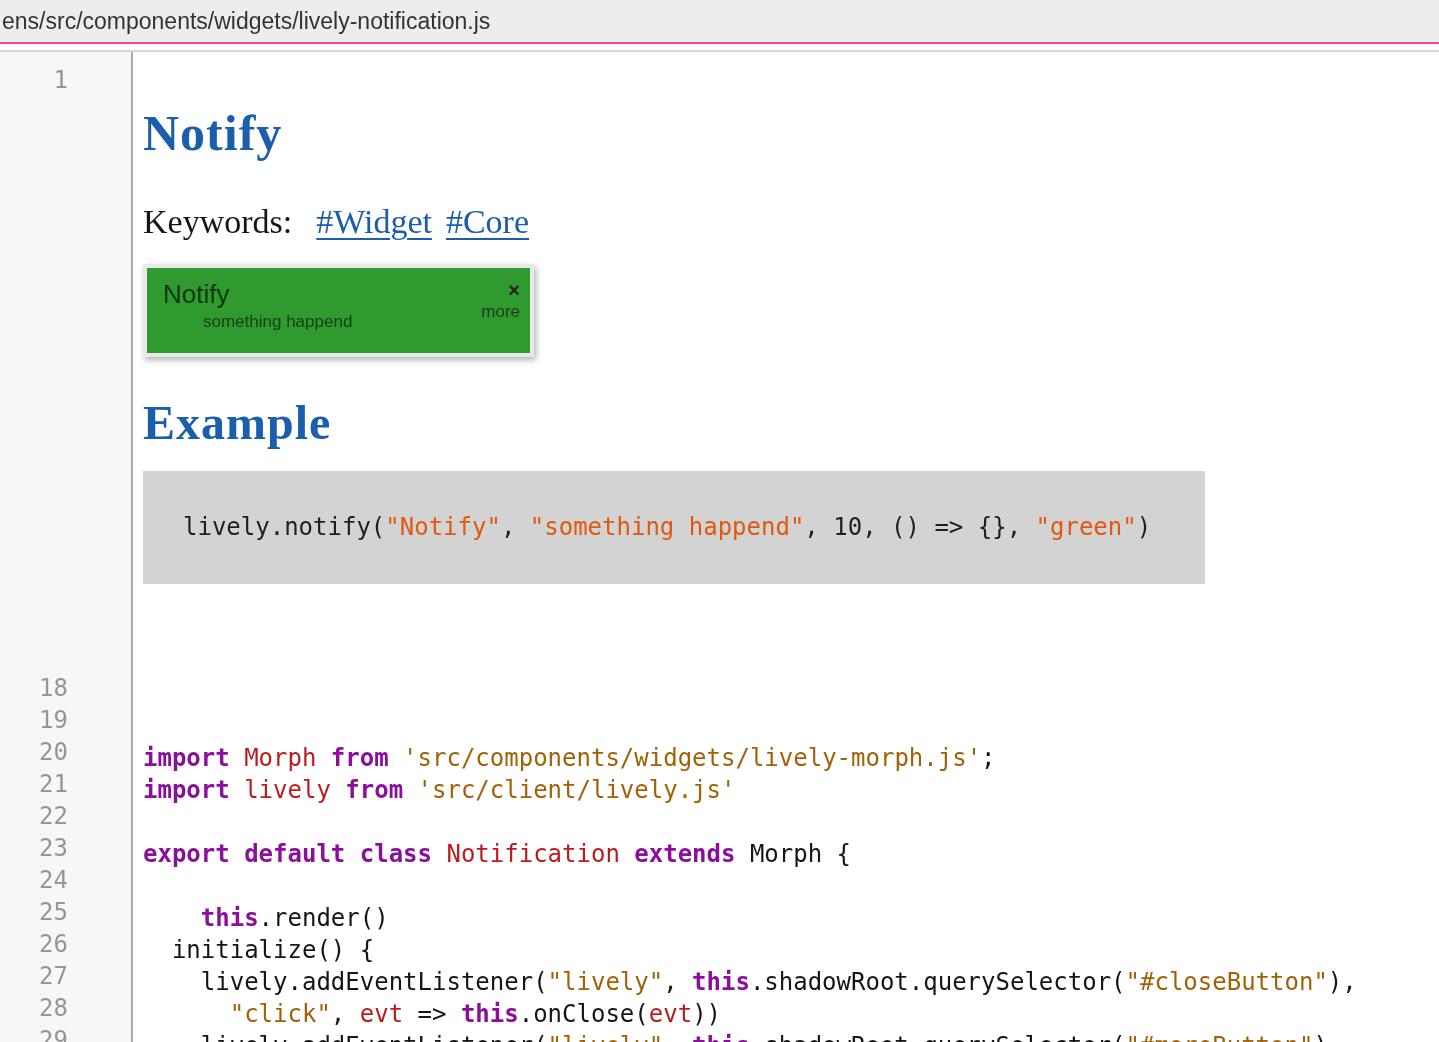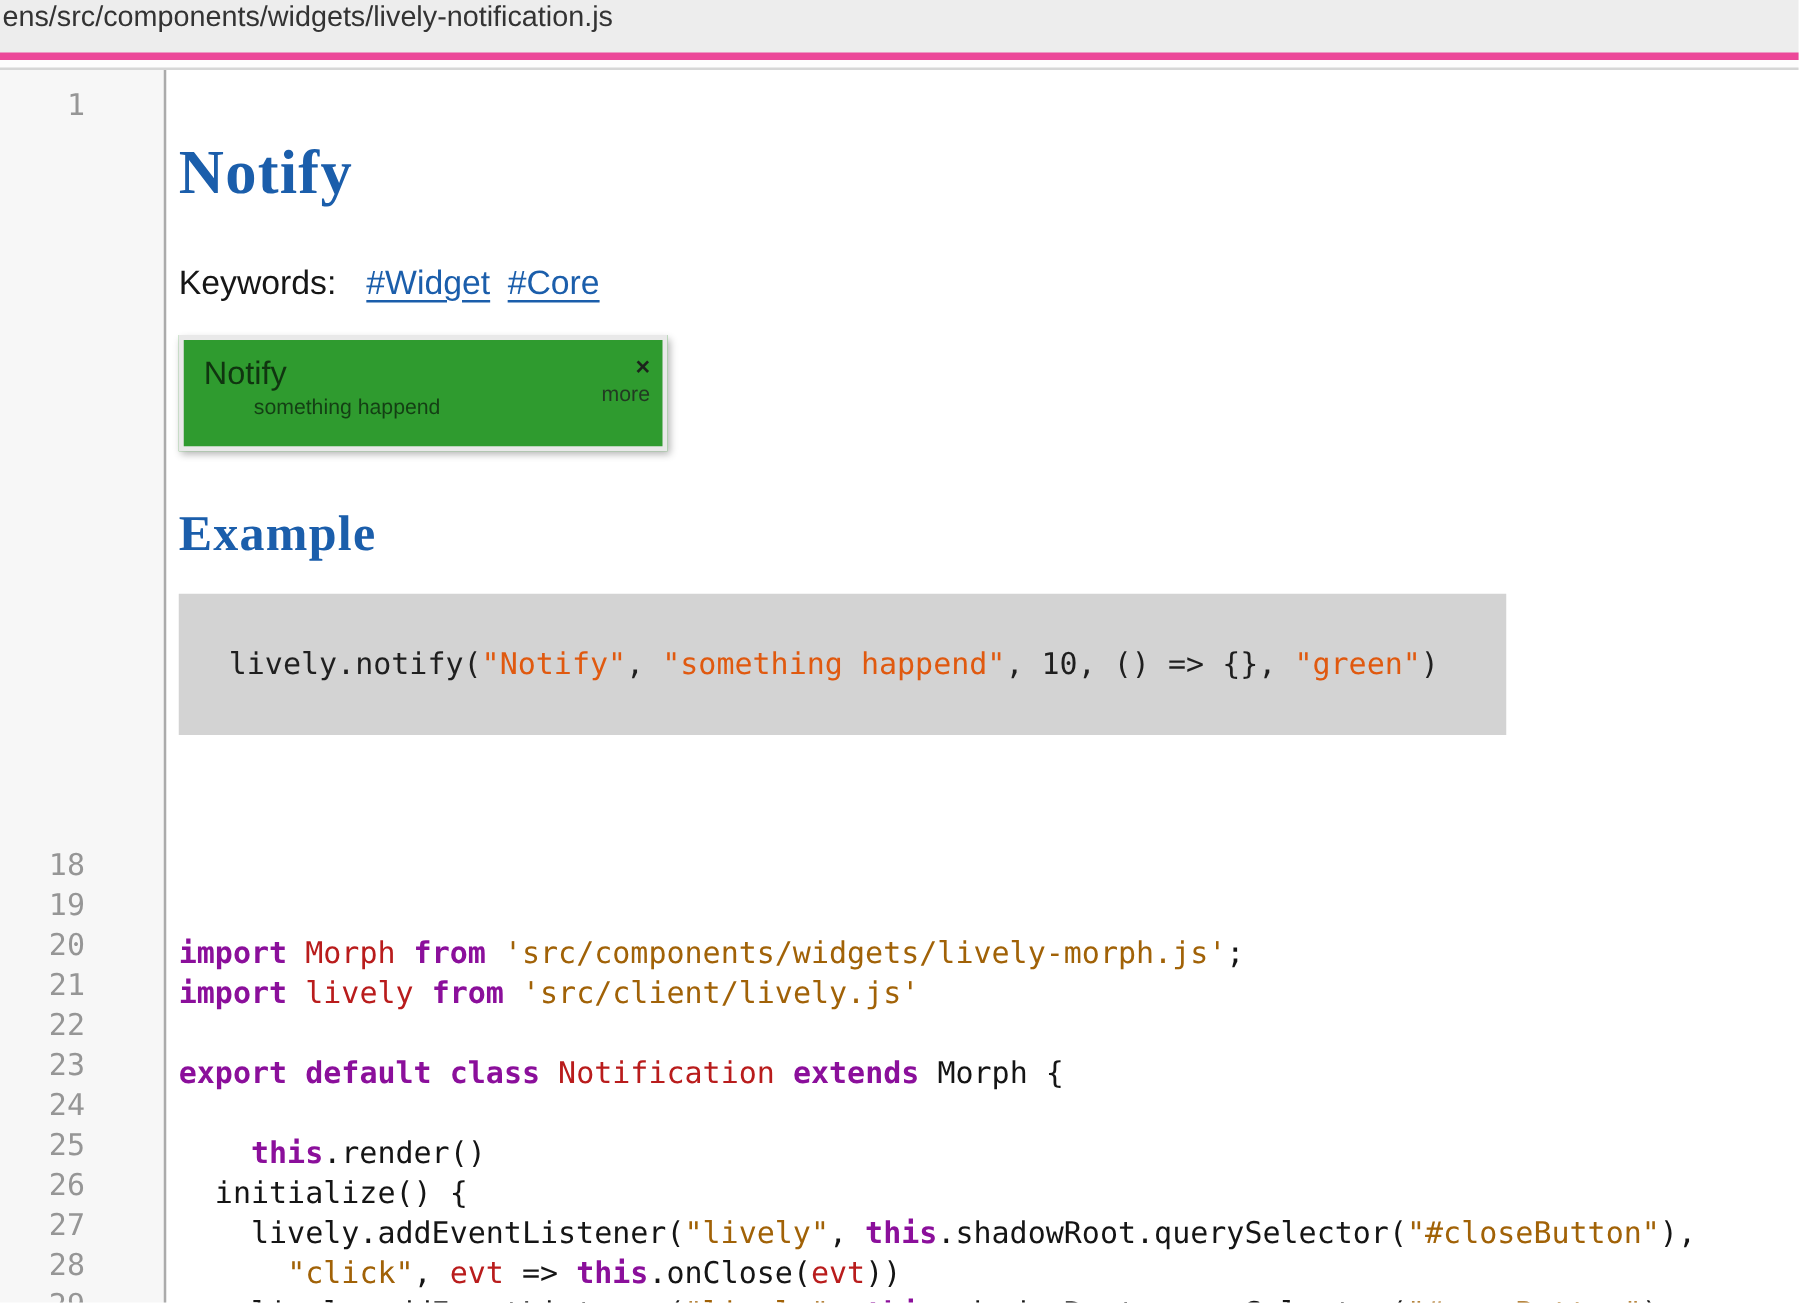--- a/index.html
+++ b/index.html
@@ -2,22 +2,22 @@
 <html><head>
 <meta charset="utf-8">
 <style>
   html,body{margin:0;padding:0;}
   body{
     width:1439px;height:1042px;overflow:hidden;background:#fff;position:relative;
     font-family:"Liberation Sans",sans-serif;
   }
   
   .topbar{
-    height:42px;background:#ededed;border-bottom:6px solid #ec4899;
-    display:flex;align-items:flex-start;padding-left:2px;
+    height:42px;background:#ededed;border-bottom:2px solid #ec4899;
+    display:flex;align-items:center;padding-left:2px;
     font-size:23px;color:#333;white-space:nowrap;
   }
   .subgap{height:6px;background:#fdfdfd;border-bottom:2px solid #d6d6d6;}
   
   .editor{display:flex;height:990px;overflow:hidden;}
   .gutter{
     width:133px;flex:none;background:#f7f7f7;border-right:2px solid #ababab;
     box-sizing:border-box;padding-top:12px;
     font-family:"DejaVu Sans Mono",monospace;font-size:24px;color:#969696;
   }
@@ -32,41 +32,41 @@
   .tk-k{color:#8b0f9b;font-weight:bold;}  
   .tk-d{color:#b91c1c;}  
   .tk-s{color:#a16207;}  
   .tk-p{color:#151515;}  
   
   .markdown{height:576px;}
   .md-h1{
     font-family:cursive;font-weight:bold;font-size:50px;line-height:62px;
     color:#1b5eab;margin:6px 0 0 0;letter-spacing:1px;
   }
-  .md-meta{font-family:Liberation Sans, sans-serif;font-size:27px;line-height:40px;color:#161616;}
+  .md-meta{font-family:Liberation Serif, serif;font-size:34px;line-height:40px;color:#161616;}
   .md-meta.keywords{margin-top:38px;}
   .md-meta.authors{margin-top:20px;}
   .md-meta .label{margin-right:10px;}
   .kw-link{
     color:#1b5eab;text-decoration:underline;text-decoration-thickness:2px;
     text-underline-offset:5px;margin-left:14px;cursor:pointer;
   }
   .notif{
     margin-top:22px;width:391px;height:93px;box-sizing:border-box;
     border:4px solid #e9e9e9;box-shadow:2px 3px 6px rgba(0,0,0,0.30);
     background:#2f9b2f;display:flex;justify-content:space-between;
     padding:12px 10px 10px 16px;font-family:"Liberation Sans",sans-serif;
   }
   .notif-title{font-size:26px;line-height:28px;color:rgba(8,24,8,0.78);}
   .notif-msg{font-size:17px;line-height:21px;color:rgba(8,24,8,0.70);margin-top:3px;margin-left:40px;}
   .notif-right{text-align:right;}
   .notif-close{font-size:20px;font-weight:bold;line-height:20px;color:#1c241c;cursor:pointer;}
   .notif-more{font-size:17px;line-height:20px;color:#223a22;margin-top:2px;cursor:pointer;}
   .md-h2{
-    font-family:cursive;font-weight:bold;font-size:40px;line-height:44px;
+    font-family:cursive;font-weight:bold;font-size:48px;line-height:44px;
     color:#1b5eab;margin:44px 0 0 0;letter-spacing:1px;
   }
   .md-pre{
     margin-top:26px;width:1062px;height:113px;box-sizing:border-box;background:#d3d3d3;
     padding:40px 0 0 40px;white-space:pre;
     font-family:"DejaVu Sans Mono",monospace;font-size:24px;line-height:32px;
   }
   .mk-p{color:#1f1f1f;}
   .mk-s{color:#e0590f;}
 </style>

